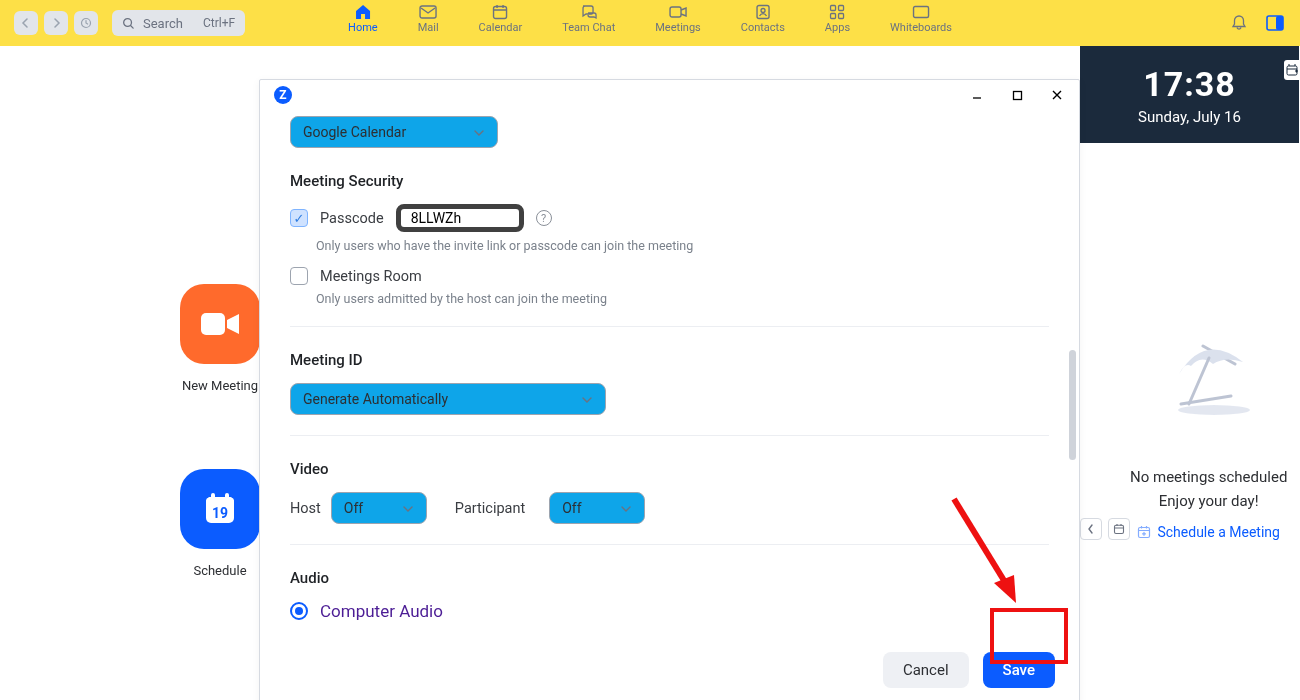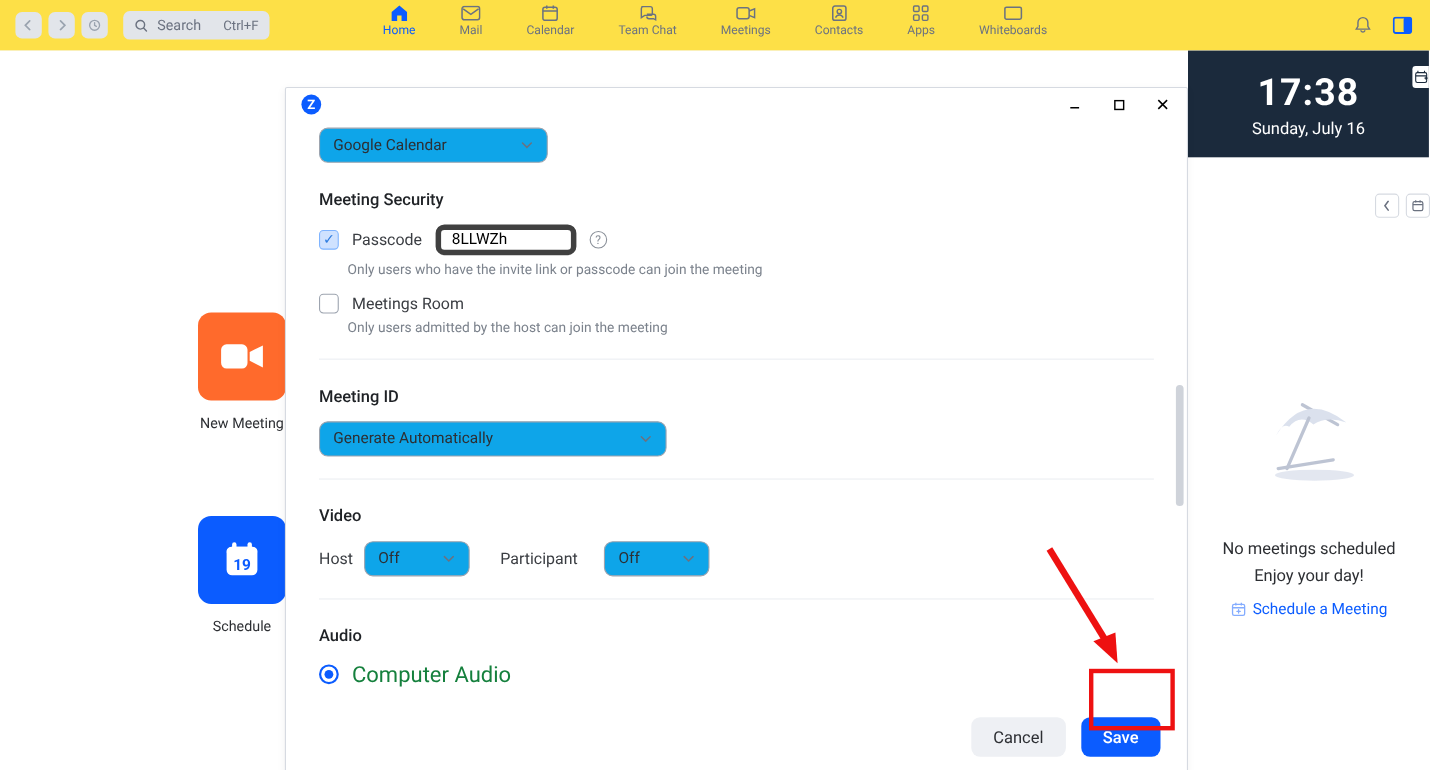--- a/index.html
+++ b/index.html
@@ -16,31 +16,31 @@
   .tab.active { color:#0b5cff; }
   .tab.active .ico { color:#0b5cff; }
 
   .top-right { position:absolute; right:14px; display:flex; align-items:center; gap:14px; }
   .top-right .icon-btn { width:22px; height:22px; display:flex; align-items:center; justify-content:center; color:#6b7280; }
 
   .main { position:absolute; top:46px; left:0; right:0; bottom:0; background:#fff; }
 
   .action-tiles { position:absolute; left:180px; top:238px; display:flex; flex-direction:column; gap:76px; }
   .tile-wrap { display:flex; flex-direction:column; align-items:center; gap:14px; }
-  .tile { width:80px; height:80px; border-radius:12px; display:flex; align-items:center; justify-content:center; color:#fff; }
+  .tile { width:80px; height:80px; border-radius:24px; display:flex; align-items:center; justify-content:center; color:#fff; }
   .tile.orange { background:#ff6a2c; }
   .tile.blue   { background:#0b5cff; }
   .tile-label { font-size:13px; color:#2d2f33; }
 
   .clock-panel { position:absolute; right:1px; top:0; width:219px; height:97px; background:#1b2a3c; color:#fff; display:flex; flex-direction:column; align-items:center; justify-content:center; }
   .clock-panel .time { font-size:34px; font-weight:700; letter-spacing:1px; }
   .clock-panel .date { font-size:15px; margin-top:4px; }
   .add-event { position:absolute; right:0; top:14px; width:15px; height:20px; background:#fff; border-radius:3px 0 0 3px; color:#1b2a3c; font-size:12px; display:flex; align-items:center; justify-content:center;}
 
-  .right-widget { position:absolute; right:0; top:130px; width:220px; display:flex; flex-direction:column; align-items:center; }
+  .right-widget { position:absolute; right:0; top:130px; width:220px; display:flex; flex-direction:row; align-items:center; }
   .widget-nav { display:flex; gap:6px; align-self:flex-end; margin-right:0; }
   .widget-nav .sq { width:22px; height:22px; border:1px solid #d6dae1; border-radius:4px; display:flex; align-items:center; justify-content:center; color:#6b7280; font-size:12px; background:#fff; }
   .umbrella-box { margin-top:164px; display:flex; flex-direction:column; align-items:center;}
   .umbrella-box svg { opacity:.5; }
   .no-meet-1 { margin-top:42px; font-size:15px; color:#2d2f33; }
   .no-meet-2 { margin-top:6px; font-size:15px; color:#2d2f33; }
   .sched-link { margin-top:14px; color:#0b5cff; font-size:14px; display:flex; align-items:center; gap:6px; cursor:pointer; }
 
   
   .modal { position:absolute; left:259px; top:33px; width:821px; height:624px; background:#fff; border:1px solid #d6dae1; border-radius:2px; display:flex; flex-direction:column; box-shadow:0 2px 8px rgba(0,0,0,.05);}
@@ -353,21 +353,21 @@
                 </svg></span>
           </div>
         </div>
       </div>
 
       <hr class="divider">
 
       <div class="sec-title">Audio</div>
       <div class="row">
         <div class="radio"></div>
-        <span style="font-size:20px;color:#15803d">Computer Audio</span>
+        <span style="font-size:17px;color:#4c1d95">Computer Audio</span>
       </div>
 
       
 
       
 
       <div class="scroll-thumb"></div>
     </div>
 
     <div class="modal-footer">

